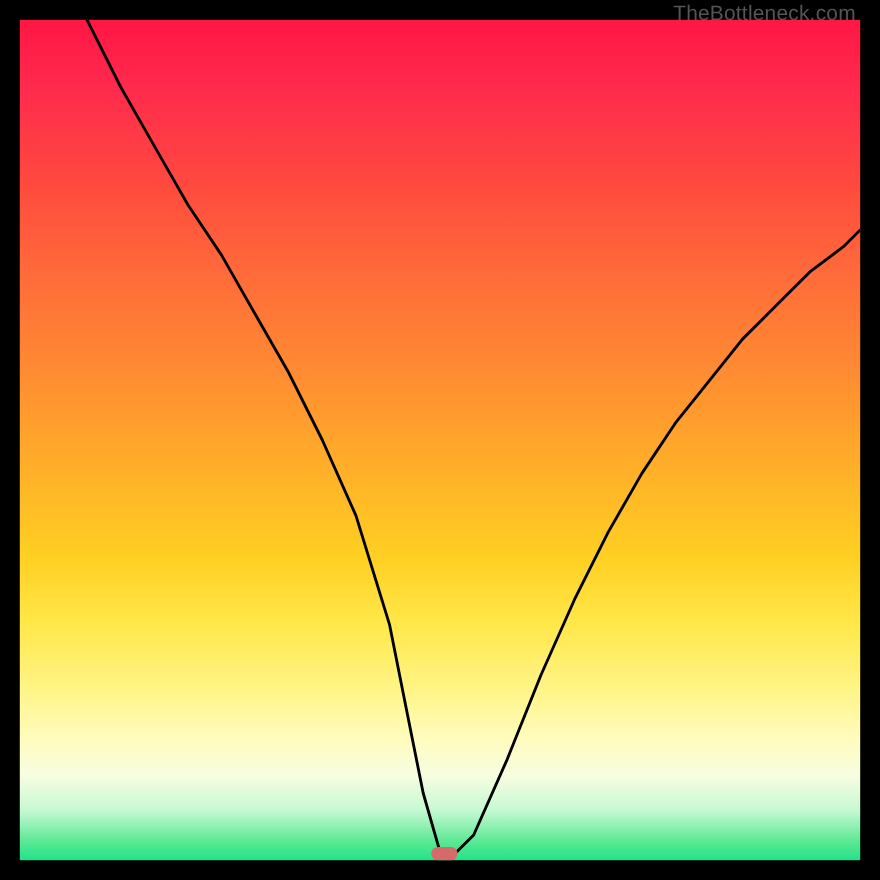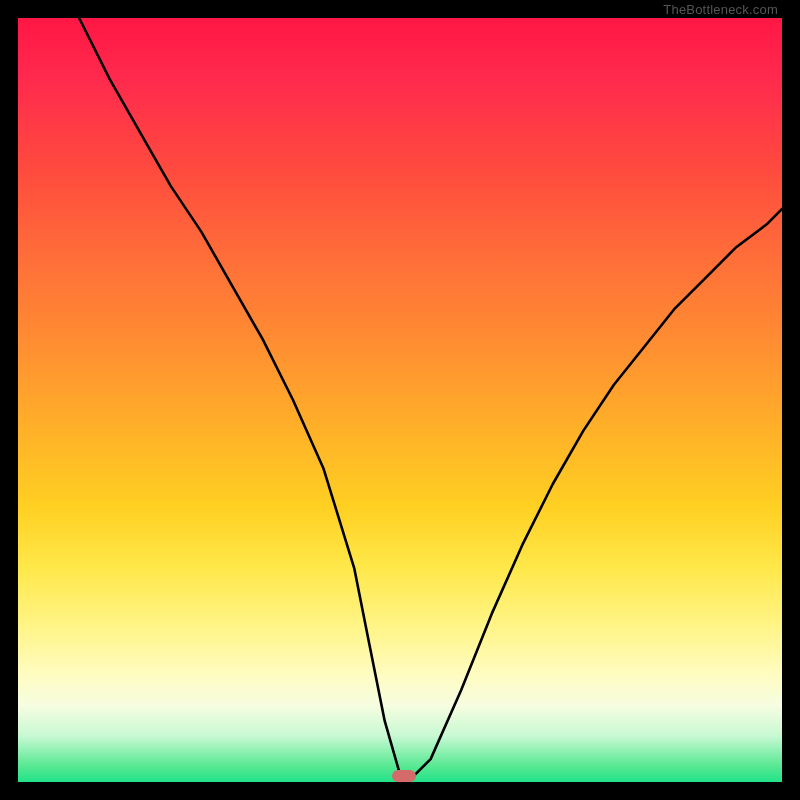--- a/index.html
+++ b/index.html
@@ -41,21 +41,21 @@
       #c7f9d2 94%,
       #55e891 98%,
       #21e38a 100%
     );
   }
   .watermark {
     position: absolute;
     right: 4px;
     top: -16px;
     color: #555;
-    font-size: 13px;
+    font-size: 19px;
     font-weight: 500;
     letter-spacing: 0.2px;
   }
   svg.curve {
     position: absolute;
     left: 0;
     top: 0;
     width: 764px;
     height: 764px;
   }

